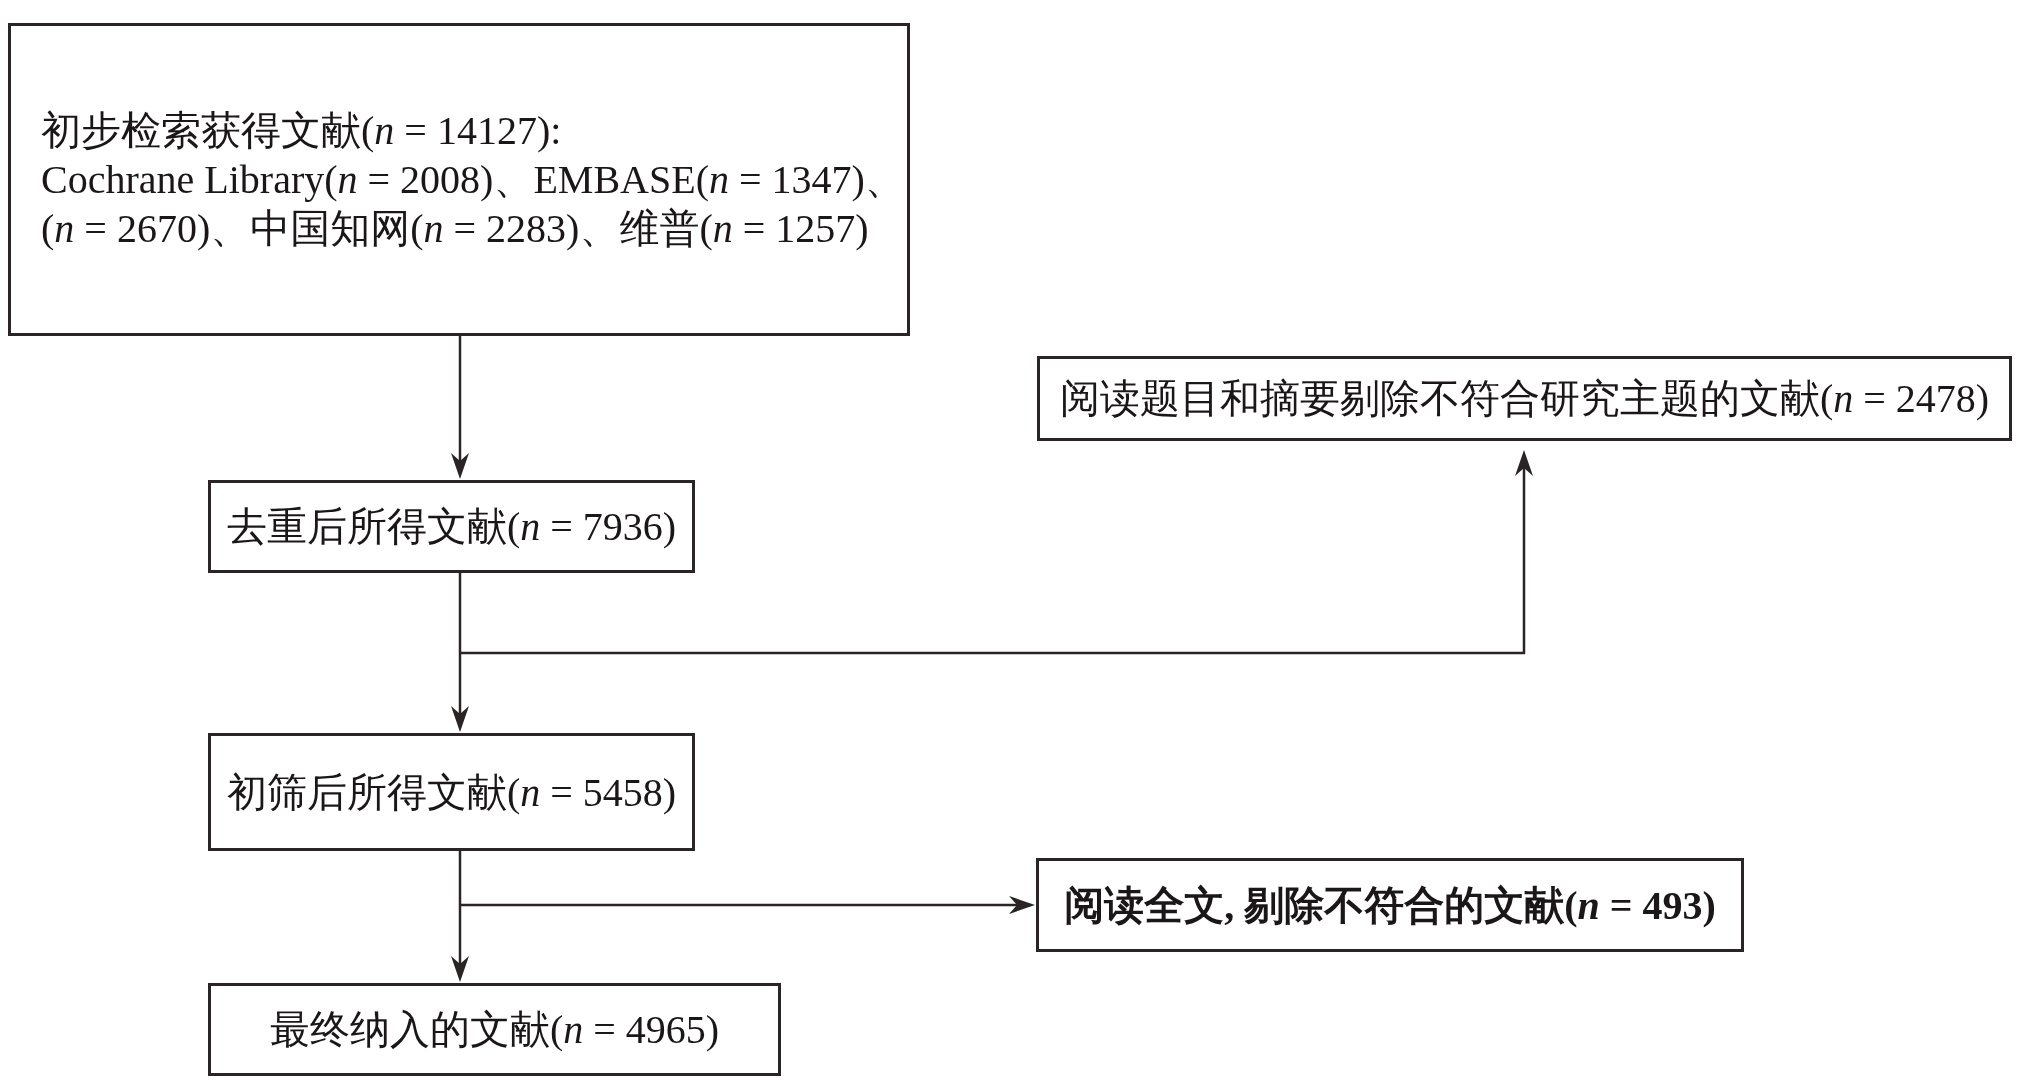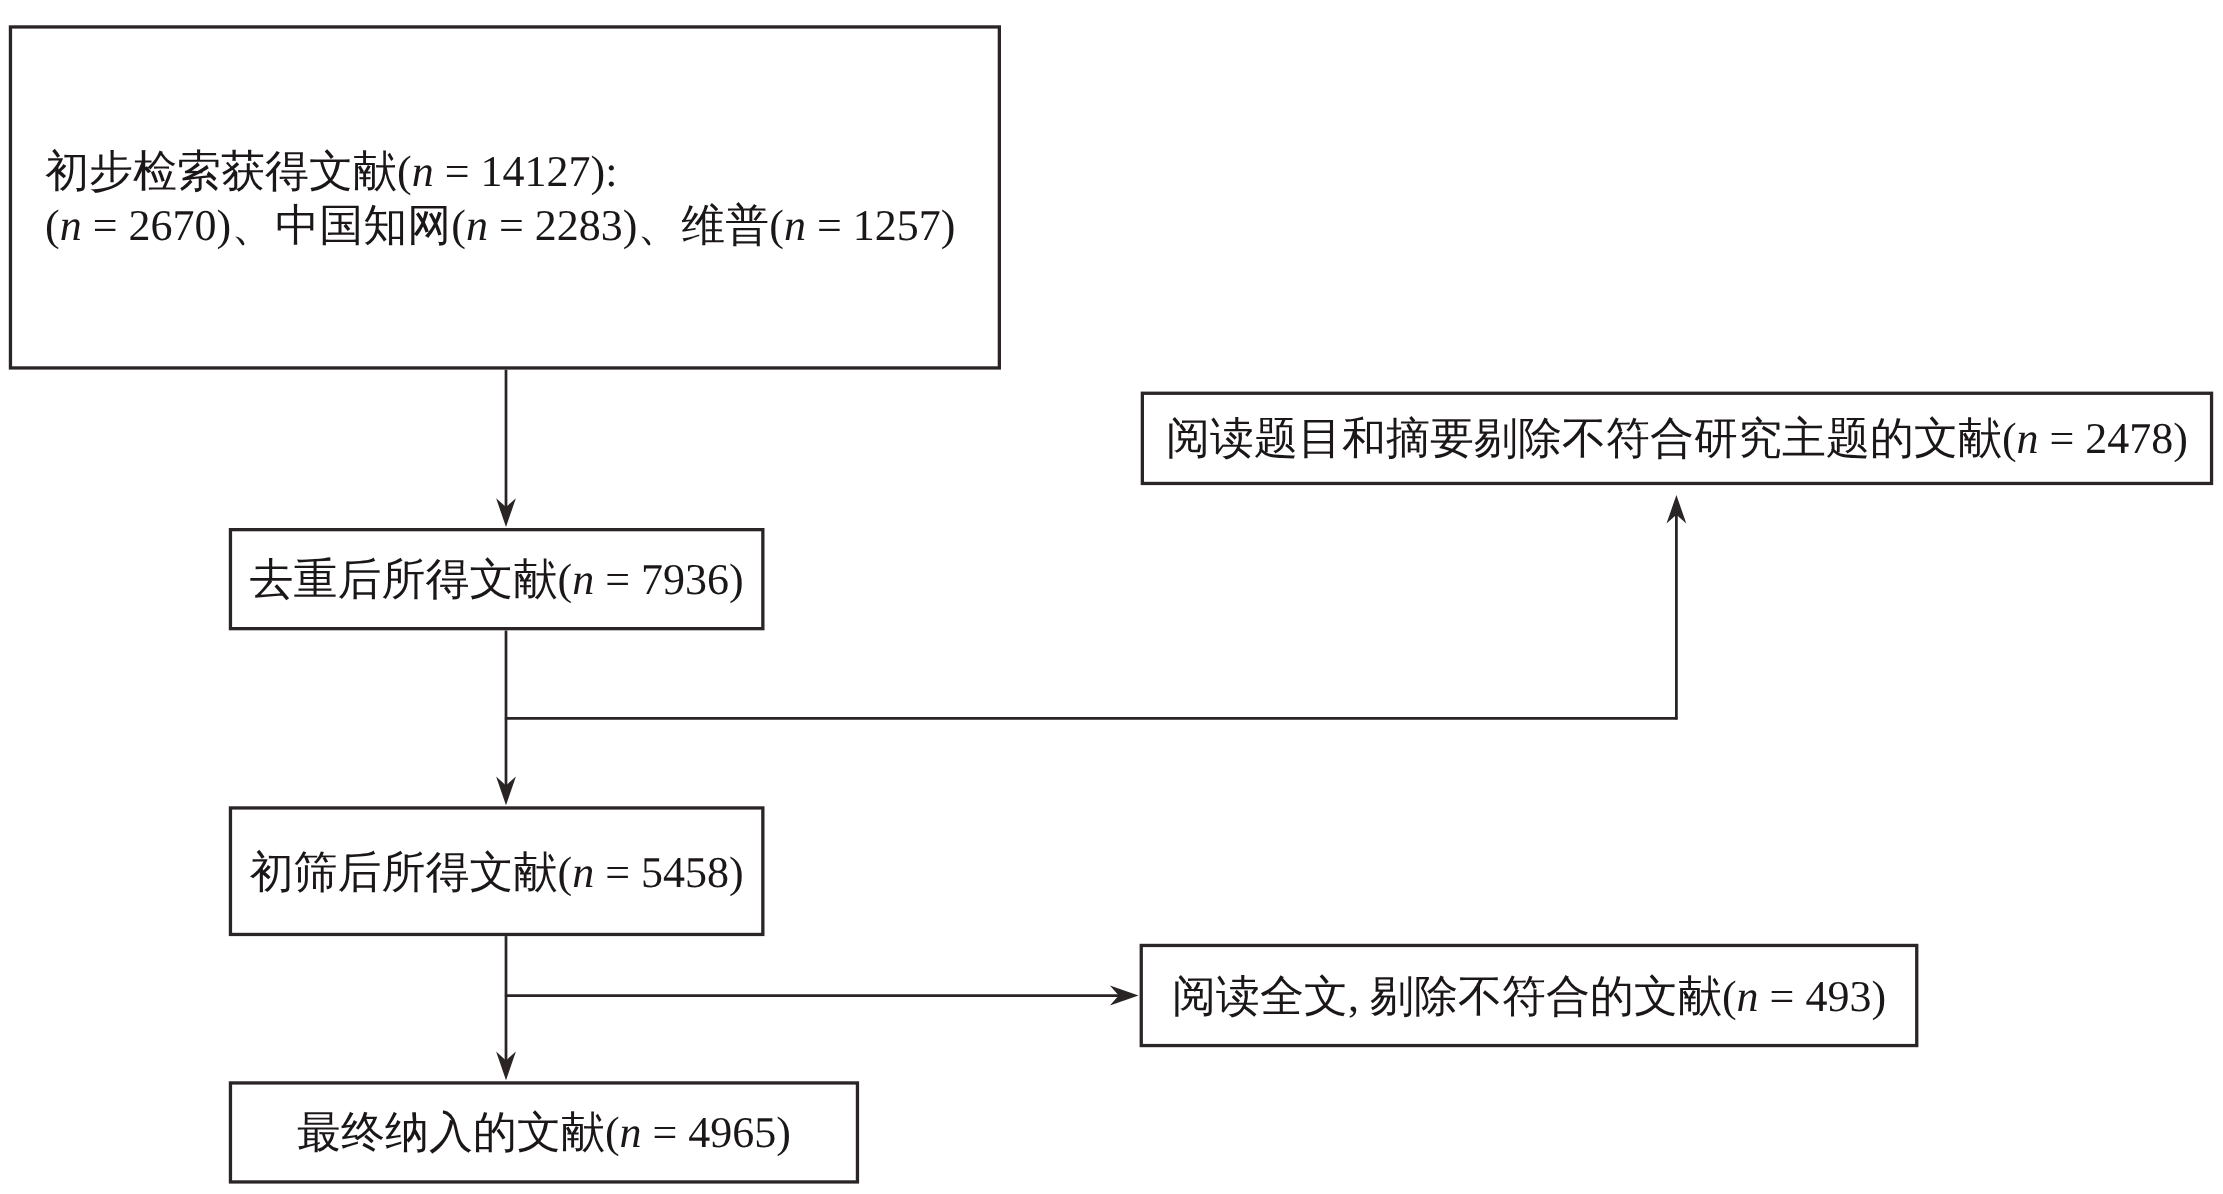--- a/index.html
+++ b/index.html
@@ -42,21 +42,21 @@
     align-items:flex-start;
     justify-content:center;
     padding:10px 20px 10px 30px;
   }
   .vn{font-style:italic;}
   #box-initial-search{left:8px;top:7px;width:902px;height:313px;margin-top:16px;}
   #box-after-dedup{left:208px;top:480px;width:487px;height:93px;justify-content:center;}
   #box-after-screening{left:208px;top:733px;width:487px;height:118px;}
   #box-final-included{left:208px;top:983px;width:573px;height:93px;}
   #box-excluded-title-abstract{left:1037px;top:356px;width:975px;height:85px;}
-  #box-excluded-fulltext{left:1036px;top:858px;width:708px;height:94px;}
+  #box-excluded-fulltext{left:1036px;top:858px;width:708px;height:94px;font-weight:bold;}
 </style>
 </head>
 <body>
 
 <div class="canvas">
 
   <svg class="connectors" viewBox="0 0 2021 1085" xmlns="http://www.w3.org/2000/svg">
 
     <g>
       <line x1="460" y1="320" x2="460" y2="462"></line>
@@ -78,20 +78,21 @@
       <path d="M 460 982 L 451 956 L 460 964 L 469 956 Z"></path>
     </g>
     <g>
       <line x1="459" y1="905" x2="1018" y2="905"></line>
       <path d="M 1035 905 L 1009 896 L 1017 905 L 1009 914 Z"></path>
     </g>
   </svg>
 
   <div class="box multiline" id="box-initial-search">
     <div>初步检索获得文献(<span class="vn">n</span> = 14127):</div>
+    <div>Cochrane Library(<span class="vn">n</span> = 2008)、EMBASE(<span class="vn">n</span> = 1347)、</div>
     <div>(<span class="vn">n</span> = 2670)、中国知网(<span class="vn">n</span> = 2283)、维普(<span class="vn">n</span> = 1257)</div>
   </div>
 
   <div class="box" id="box-after-dedup">
     <span>去重后所得文献(<span class="vn">n</span> = 7936)</span>
   </div>
 
   <div class="box" id="box-excluded-title-abstract">
     <span>阅读题目和摘要剔除不符合研究主题的文献(<span class="vn">n</span> = 2478)</span>
   </div>

